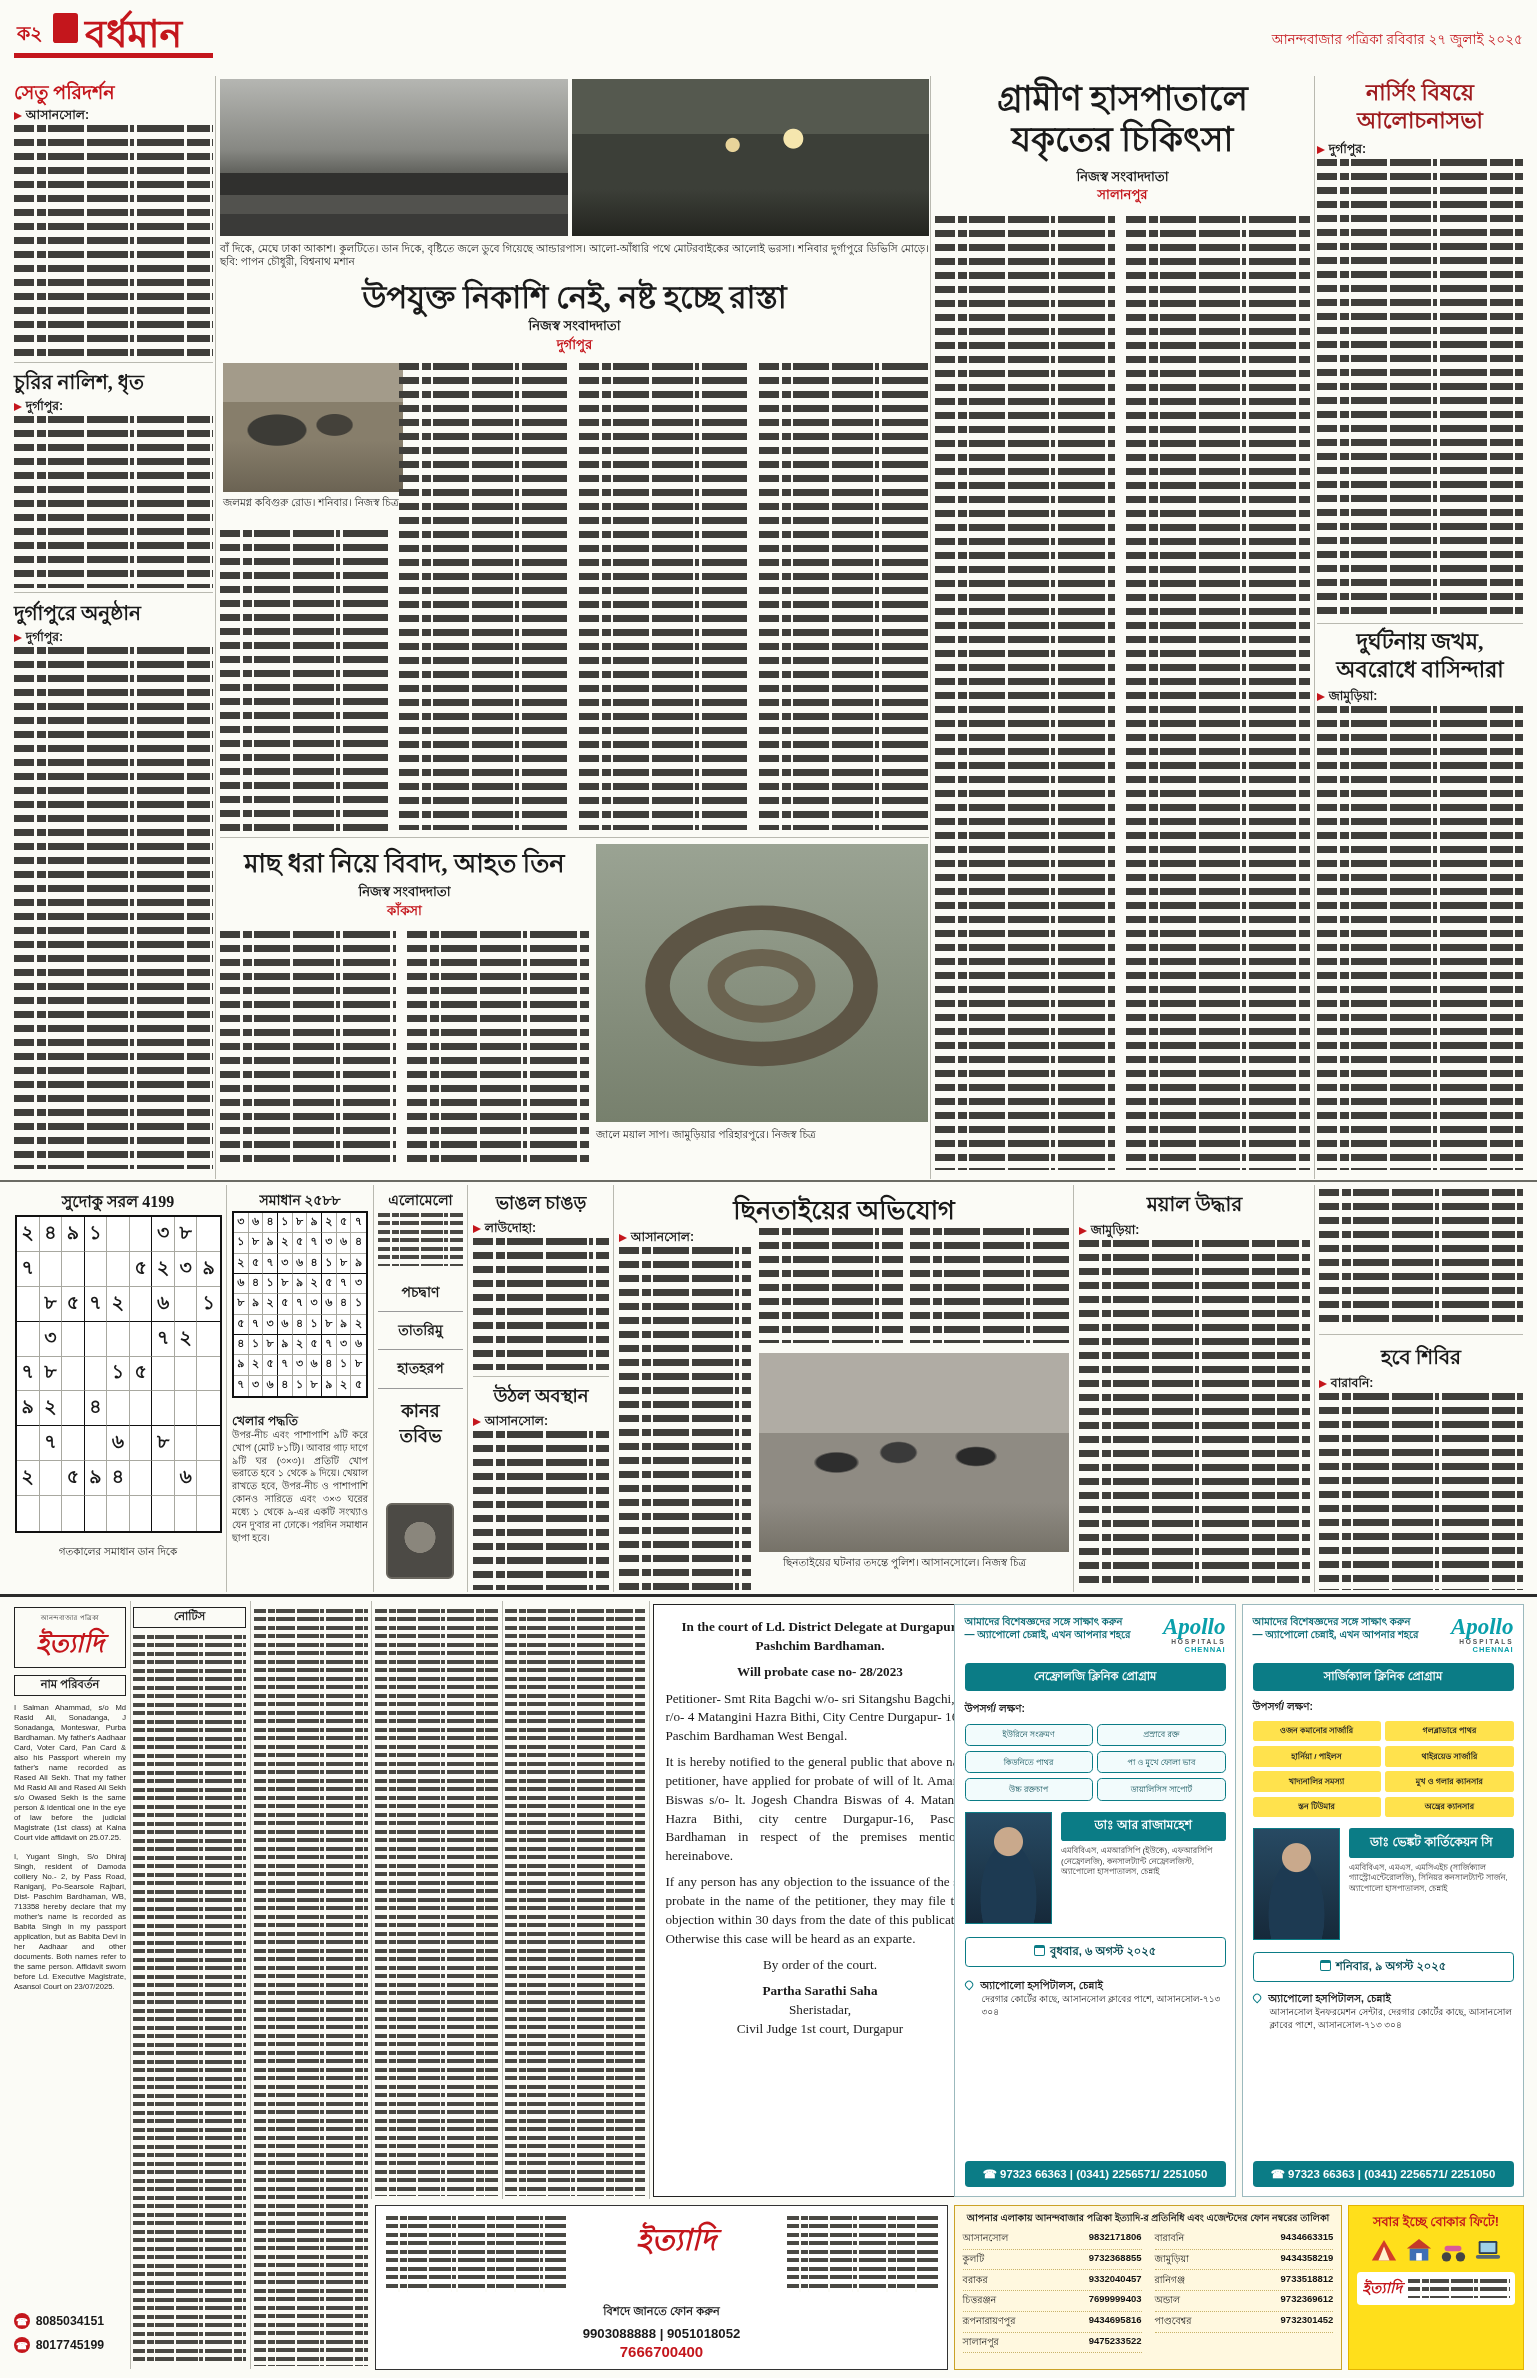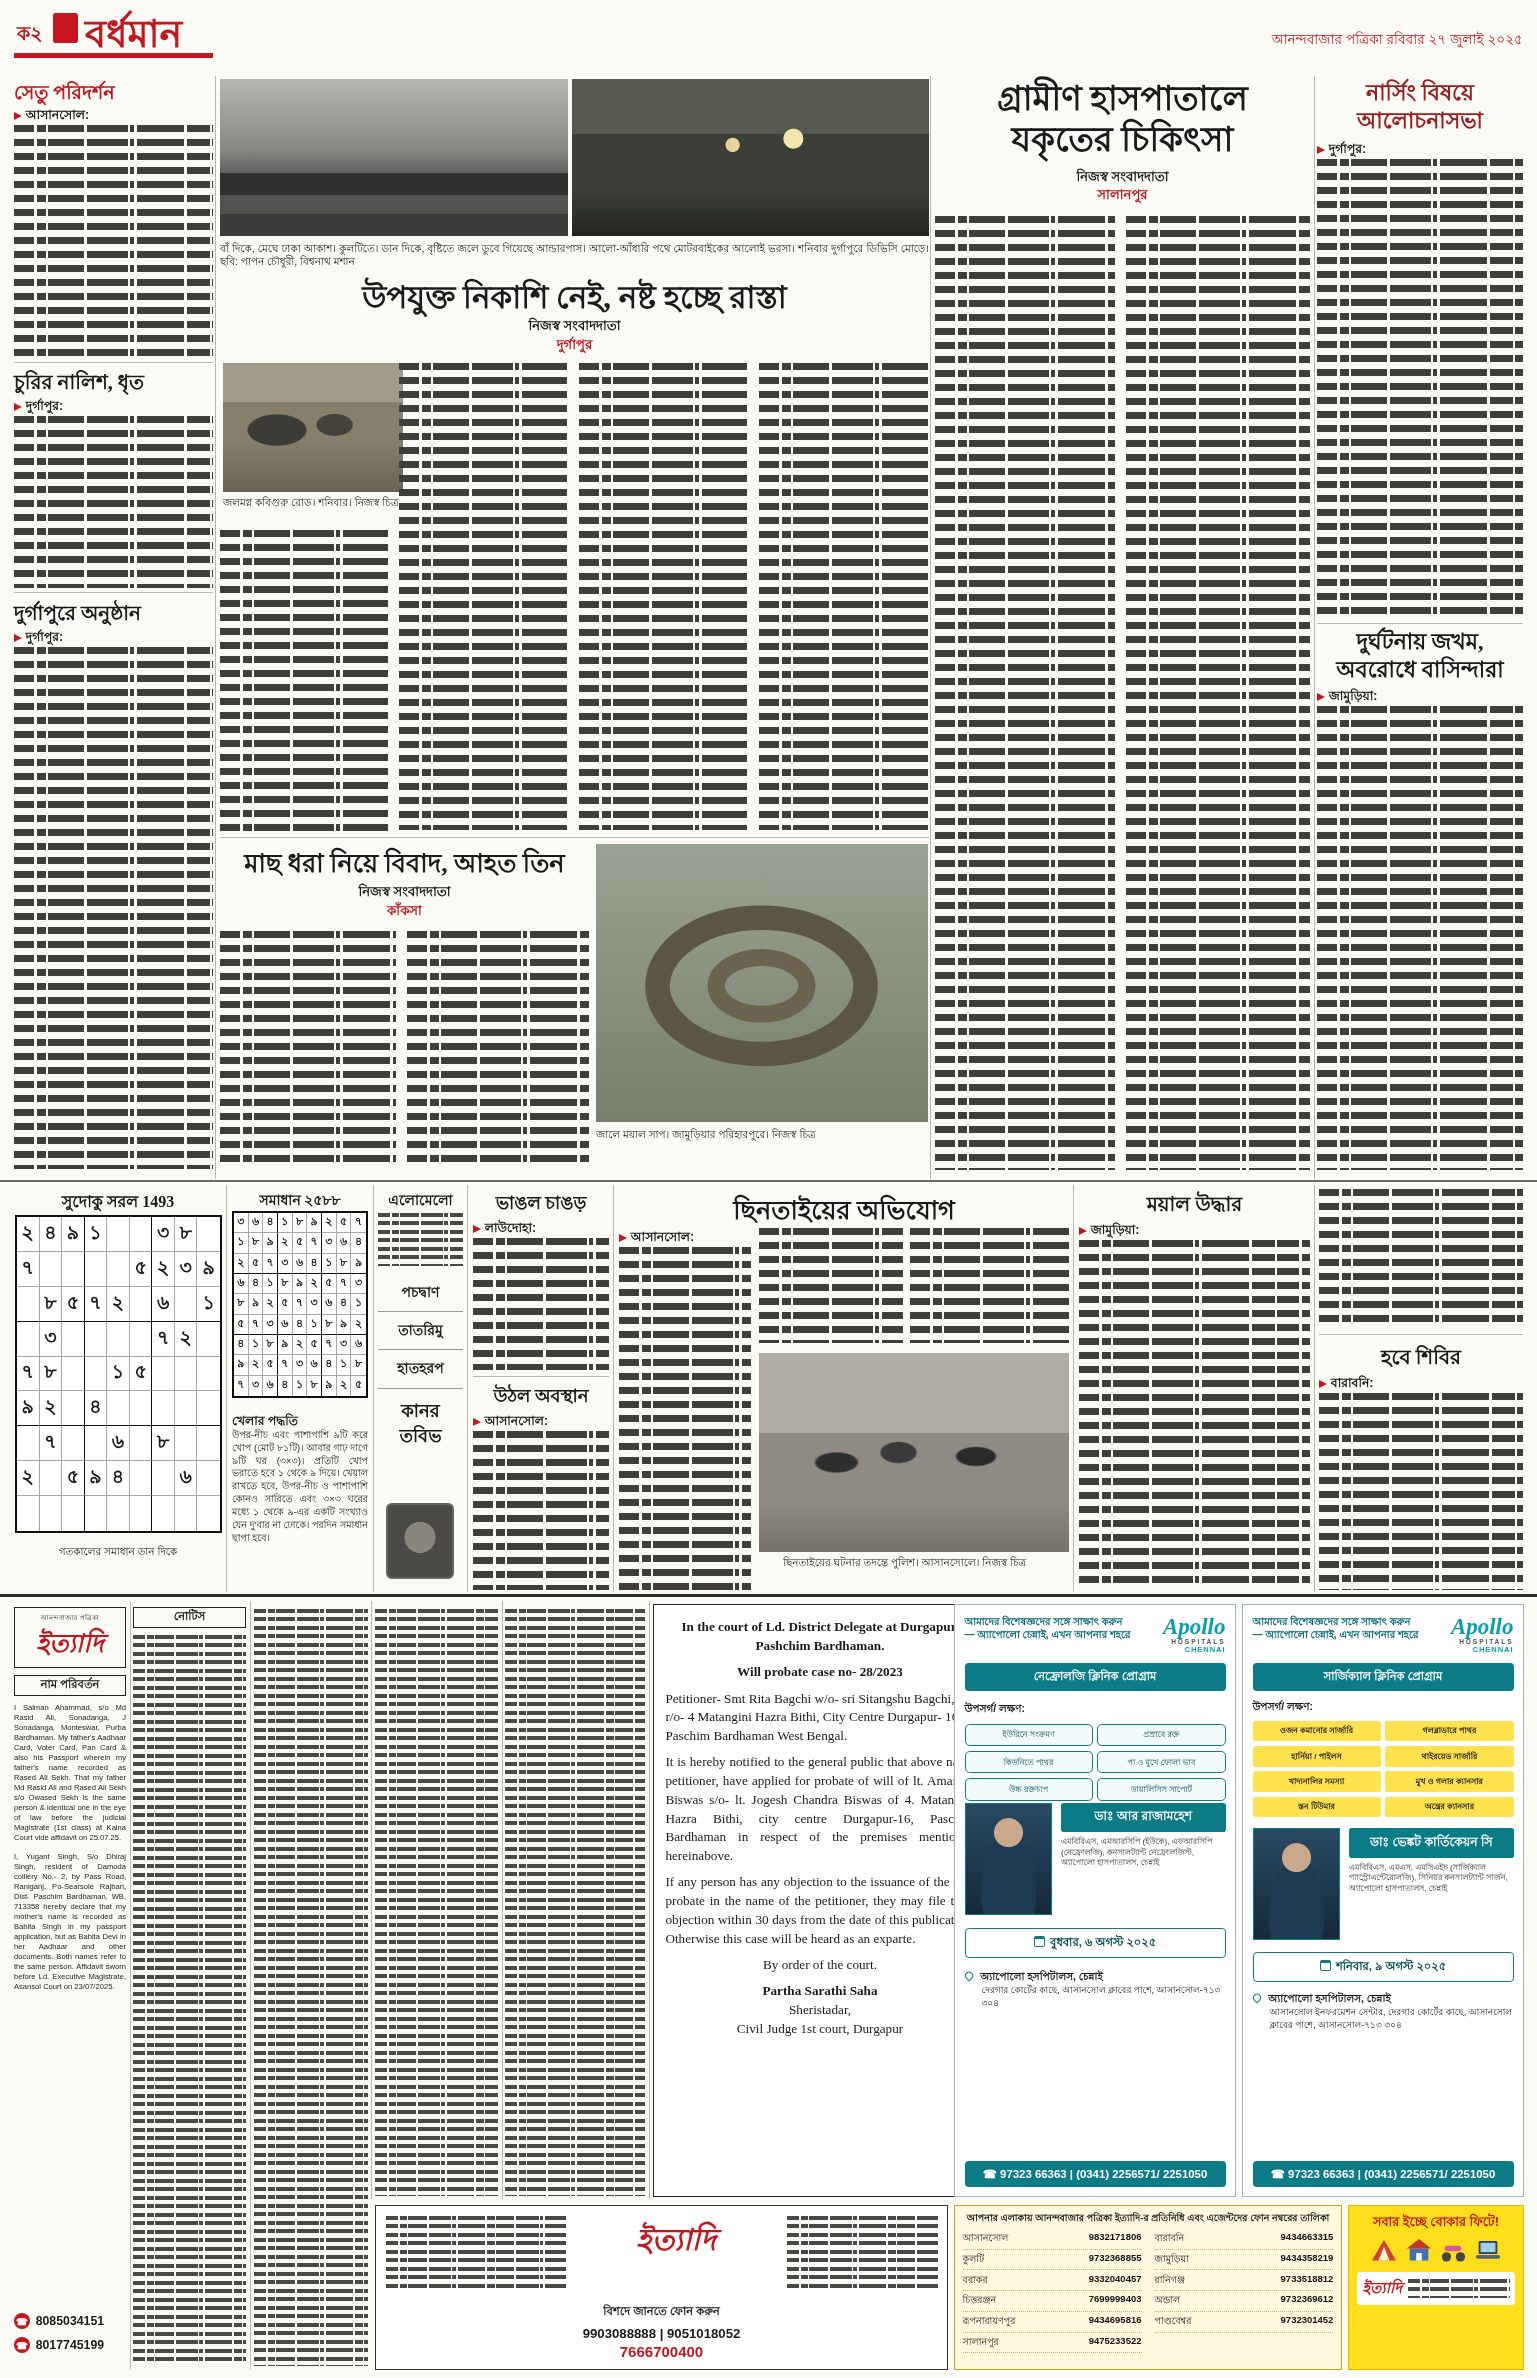--- a/index.html
+++ b/index.html
@@ -176,21 +176,21 @@
   <div class="abs txt" style="left:1317px;top:706px;width:206px;height:464px"></div>
 
   <div class="hrule" style="left:0;top:1180px;width:1538px;height:1.9px;background:#6b6b64"></div>
   <div class="vrule" style="left:226px;top:1185px;height:407px"></div>
   <div class="vrule" style="left:373px;top:1185px;height:407px"></div>
   <div class="vrule" style="left:467px;top:1185px;height:407px"></div>
   <div class="vrule" style="left:613px;top:1185px;height:407px"></div>
   <div class="vrule" style="left:1073px;top:1185px;height:407px"></div>
   <div class="vrule" style="left:1314px;top:1185px;height:407px"></div>
 
-  <div class="abs bold serif center" style="left:14px;top:1189px;width:208px;font-size:16px">সুদোকু সরল 1493</div>
+  <div class="abs bold serif center" style="left:14px;top:1189px;width:208px;font-size:16px">সুদোকু সরল 4199</div>
   <div class="abs sud sud-big" style="left:15px;top:1215px;width:207px;height:318px">
       <div class="c">২</div>
       <div class="c">৪</div>
       <div class="c">৯</div>
       <div class="c">১</div>
       <div class="c"></div>
       <div class="c"></div>
       <div class="c">৩</div>
       <div class="c">৮</div>
       <div class="c"></div>
@@ -476,21 +476,21 @@
     <div class="pill" style="margin-top:9.5px">নেফ্রোলজি ক্লিনিক প্রোগ্রাম</div>
     <div class="bold" style="font-size:10.4px;margin:9.5px 0 5.7px">উপসর্গ/ লক্ষণ:</div>
     <div class="chips">
         <div class="chip">ইউরিনে সংক্রমণ</div>
         <div class="chip">প্রস্রাবে রক্ত</div>
         <div class="chip">কিডনিতে পাথর</div>
         <div class="chip">পা ও মুখে ফোলা ভাব</div>
         <div class="chip">উচ্চ রক্তচাপ</div>
         <div class="chip">ডায়ালিসিস সাপোর্ট</div>
       </div>
-    <div style="display:flex;gap:9.5px;margin-top:2px">
+    <div style="display:flex;gap:9.5px;margin-top:11px">
       <div class="doc-photo"></div>
       <div style="flex:1">
         <div class="doc-name">ডাঃ আর রাজামহেশ</div>
         <div class="creds">এমবিবিএস, এমআরসিপি (ইউকে), এফআরসিপি (নেফ্রোলজি), কনসালট্যান্ট নেফ্রোলজিস্ট, অ্যাপোলো হাসপাতালস, চেন্নাই</div>
       </div>
     </div>
     <div class="datepill" style="margin-top:13.2px">
       <span class="cal"></span><span>বুধবার, ৬ অগস্ট ২০২৫</span>
     </div>
     <div style="margin-top:11.4px;font-size:9px;line-height:1.4">

